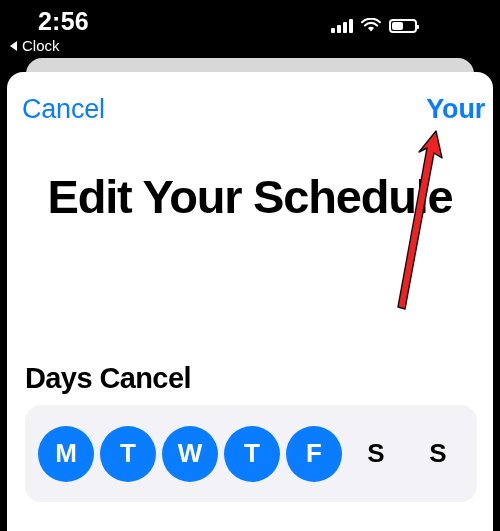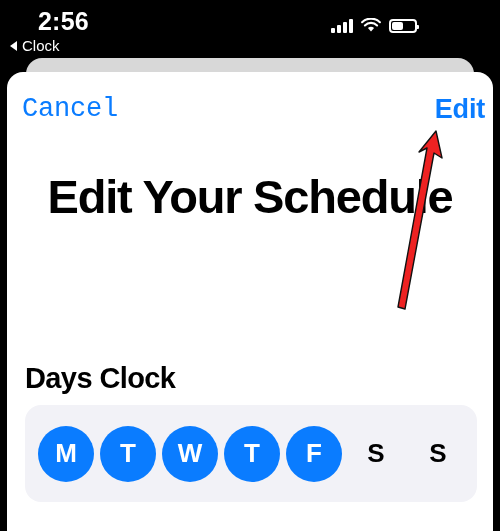--- a/index.html
+++ b/index.html
@@ -133,21 +133,21 @@
     left: 15px;
     top: 0;
     font-size: 27px;
     font-weight: normal;
     color: #0a7cff;
     letter-spacing: -0.2px;
     cursor: pointer;
     background: none;
     border: none;
     padding: 0;
-    font-family: Liberation Mono, monospace;
+    font-family: Liberation Sans, sans-serif;
   }
   .btn-done {
     position: absolute;
     right: 8px;
     top: 0;
     font-size: 27px;
     font-weight: bold;
     color: #0a7cff;
     letter-spacing: -0.2px;
     cursor: pointer;
@@ -263,26 +263,26 @@
       </span>
     </div>
   </div>
 
   <div class="sheet-behind"></div>
 
   <div class="sheet">
 
     <div class="sheet-nav">
       <button class="btn-cancel">Cancel</button>
-      <button class="btn-done">Edit</button>
+      <button class="btn-done">Your</button>
     </div>
 
     <div class="sheet-title">Edit Your Schedule</div>
 
-    <div class="section-header">Days Clock</div>
+    <div class="section-header">Days Cancel</div>
 
     <div class="days-card">
       <div class="day-chip selected">
         <span class="day-inner">M</span>
       </div>
       <div class="day-chip selected">
         <span class="day-inner">T</span>
       </div>
       <div class="day-chip selected">
         <span class="day-inner">W</span>

